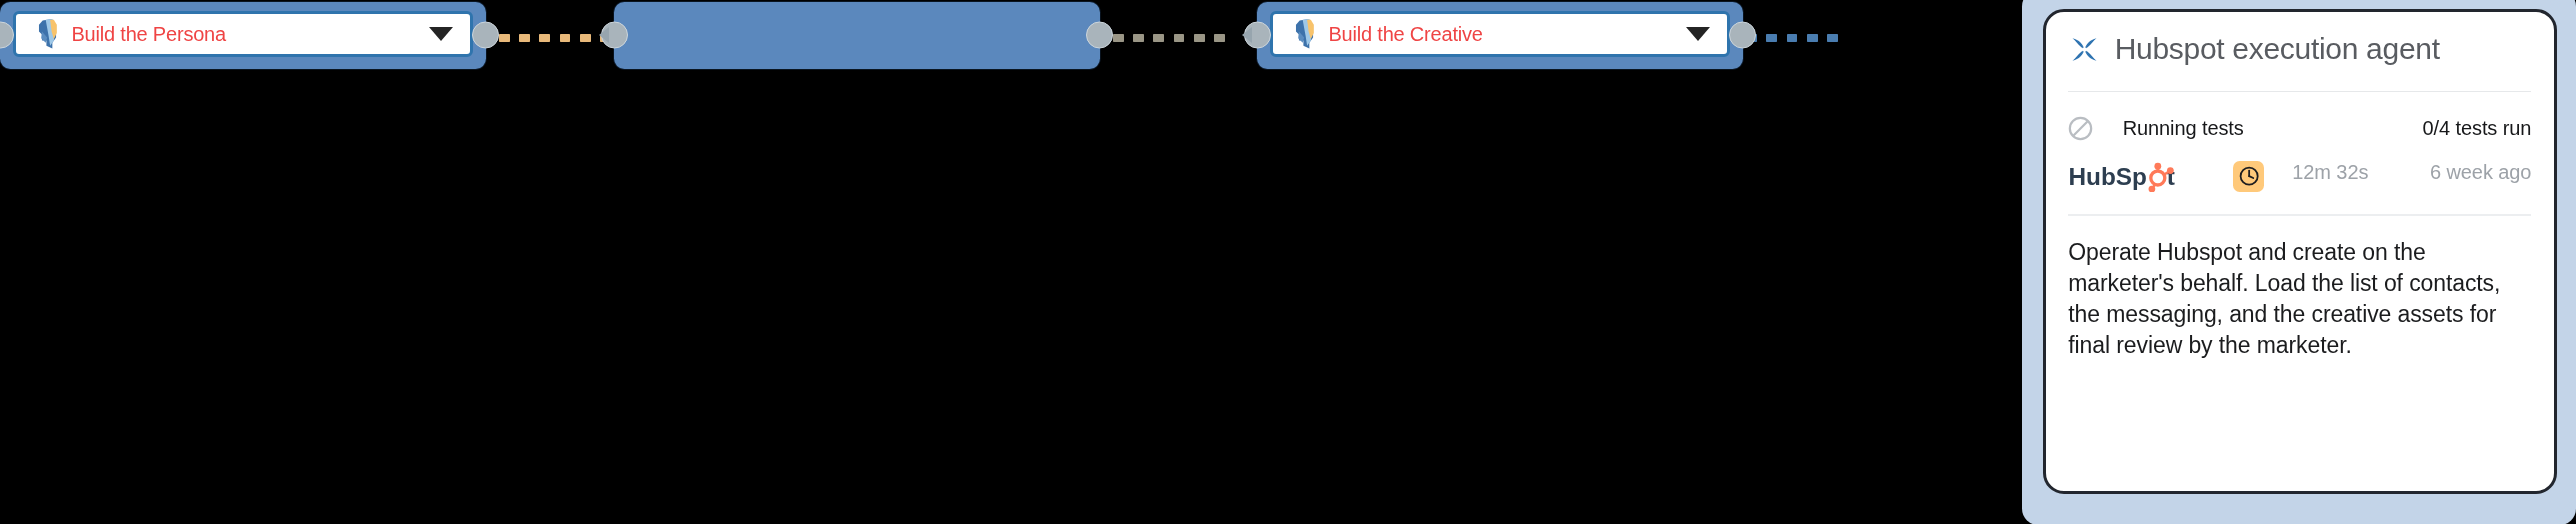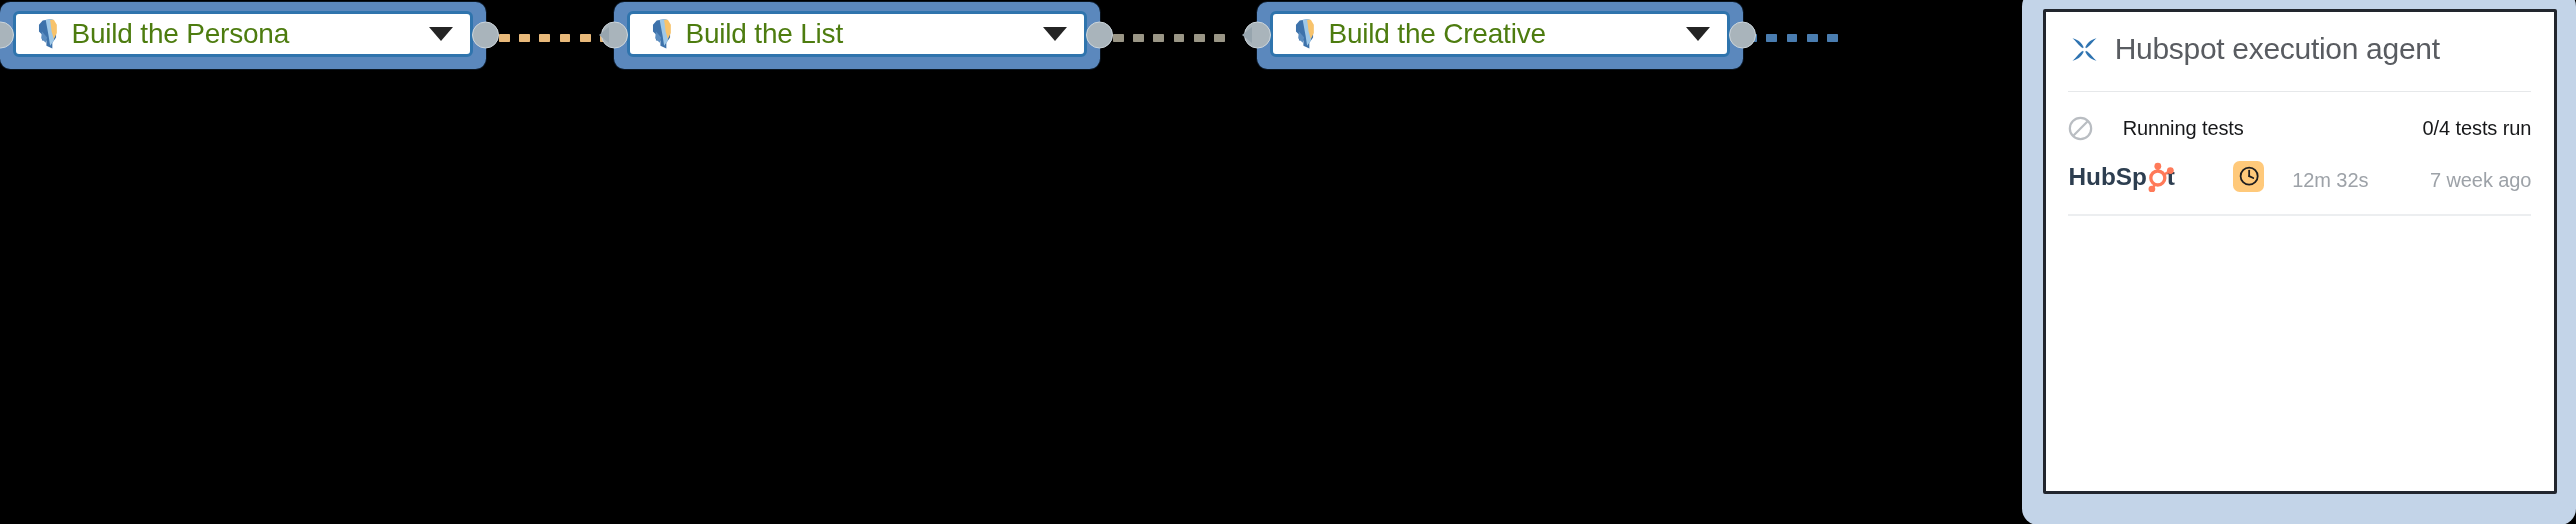--- a/index.html
+++ b/index.html
@@ -16,21 +16,21 @@
     background:#5b88bd;border-radius:10.4px;
     box-shadow:0 0 0 0.7px rgba(40,80,130,.35);
   }
   .node-card{
     position:absolute;left:13.4px;right:13.4px;top:9.7px;bottom:11.2px;
     background:#ffffff;border:3px solid #2f74ad;border-radius:6px;
     display:flex;align-items:center;padding:0 16.4px 0 19.4px;box-sizing:border-box;
   }
   .persona-icon{width:22.3px;height:33px;flex:0 0 22.3px;margin-right:13.4px;display:block;}
   .node-label{
-    font-size:28px;color:#4d7c0f;letter-spacing:-0.2px;white-space:nowrap;
+    font-size:20px;color:#ef4444;letter-spacing:-0.2px;white-space:nowrap;
     flex:1 1 auto;line-height:1;
   }
   .caret{
     width:0;height:0;flex:0 0 auto;margin-left:12px;
     border-left:12.7px solid transparent;border-right:12.7px solid transparent;
     border-top:14px solid #242424;
   }
 
   
   .port{
@@ -51,34 +51,34 @@
   .conn{position:absolute;top:34px;height:8.2px;display:flex;align-items:center;}
   .dash{height:8.2px;border-radius:0.7px;}
 
   
   .panel{
     position:absolute;left:2022px;top:-10.4px;width:554px;height:535px;
     background:#c3d4e8;border-radius:16.4px;
   }
   .panel-card{
     position:absolute;left:21px;right:19.4px;top:19.4px;bottom:31px;
-    background:#ffffff;border:3.7px solid #22262e;border-radius:2px;
+    background:#ffffff;border:3.7px solid #22262e;border-radius:21px;
     box-sizing:border-box;padding:16.4px 22.3px 0 22.3px;
   }
   .panel-head{display:flex;align-items:center;gap:13.4px;padding-top:4.5px;}
   .x-icon{width:33px;height:33px;flex:0 0 33px;display:block;}
   .panel-title{font-size:30px;color:#595c61;letter-spacing:-0.3px;white-space:nowrap;line-height:1;}
   .divider{height:1.5px;background:#e6e8ea;margin:25px 0 0 0;}
 
   .status-row{display:flex;align-items:center;margin-top:24px;}
   .ban-icon{width:25px;height:25px;flex:0 0 25px;margin-right:13.4px;display:block;}
   .status-text{font-size:20px;color:#17181a;letter-spacing:-0.1px;margin-left:16px;}
   .status-count{margin-left:auto;font-size:20px;color:#17181a;letter-spacing:-0.1px;}
 
-  .meta-row{display:flex;align-items:flex-end;margin-top:19.4px;}
+  .meta-row{display:flex;align-items:flex-start;margin-top:19.4px;}
   .hs-logo{width:125px;height:31px;flex:0 0 125px;display:block;}
   .clock-badge{
     width:31px;height:31px;flex:0 0 31px;border-radius:6.7px;background:#ffc97a;
     display:flex;align-items:center;justify-content:center;margin-left:40px;
   }
   .clock-icon{width:22.3px;height:22.3px;display:block;}
   .duration{font-size:20px;color:#9da2a8;margin-left:28px;letter-spacing:-0.1px;}
   .age{font-size:20px;color:#9da2a8;margin-left:auto;letter-spacing:-0.1px;}
 
   .panel-divider2{height:1.5px;background:#eceef0;margin-top:22.3px;}
@@ -131,31 +131,20 @@
     <path d="M8 18 L15 26 L13 33 L7 27 Z" fill="#5b8dc0"></path>
   </svg>
       <span class="node-label">Build the Persona</span>
       <span class="caret"></span>
     </div>
     <div class="port left"></div>
     <div class="port right"></div>
     </div>
       <div class="node" style="left: 614px; width: 486px;">
     <div class="node-frame"></div>
-    <div class="node-card">
-
-  <svg class="persona-icon" viewBox="0 0 30 44">
-    <path d="M9 3 L21 1 L27 9 L27 26 L22 33 L22 41 L14 37 L14 30 L8 30 L8 22 L4 18 L4 9 Z" fill="#3d72ab"></path>
-    <path d="M13 2 L22 1 L26 8 L24 30 L19 37 L17 24 Z" fill="#9ec8e8"></path>
-    <path d="M19 2 L24 2 L28 9 L28 20 L24 28 L21 18 Z" fill="#f8c36b"></path>
-    <path d="M8 18 L15 26 L13 33 L7 27 Z" fill="#5b8dc0"></path>
-  </svg>
-      <span class="node-label">Build the List</span>
-      <span class="caret"></span>
-    </div>
     <div class="port left"></div>
     <div class="port right"></div>
     <div class="port-arrow in"></div>
       </div>
       <div class="node" style="left: 1257px; width: 486px;">
     <div class="node-frame"></div>
     <div class="node-card">
 
   <svg class="persona-icon" viewBox="0 0 30 44">
     <path d="M9 3 L21 1 L27 9 L27 26 L22 33 L22 41 L14 37 L14 30 L8 30 L8 22 L4 18 L4 9 Z" fill="#3d72ab"></path>
@@ -210,21 +199,22 @@
           <line x1="115" y1="35" x2="118" y2="31" stroke="#ff7a59" stroke-width="3.4"></line>
         </svg>
         <div class="clock-badge">
           <svg class="clock-icon" viewBox="0 0 30 30">
             <circle cx="15" cy="15" r="11.5" fill="none" stroke="#1d1d1f" stroke-width="2.4"></circle>
             <line x1="15" y1="15" x2="15" y2="7.5" stroke="#1d1d1f" stroke-width="2.4" stroke-linecap="round"></line>
             <line x1="15" y1="15" x2="20.5" y2="17.5" stroke="#1d1d1f" stroke-width="2.4" stroke-linecap="round"></line>
           </svg>
         </div>
         <span class="duration">12m 32s</span>
-        <span class="age">7 week ago</span>
+        <span class="age">6 week ago</span>
       </div>
 
       <div class="panel-divider2"></div>
 
+      <p class="panel-desc">Operate Hubspot and create on the marketer's behalf. Load the list of contacts, the messaging, and the creative assets for final review by the marketer.</p>
     </div>
   </div>
 </div>
 
 
 </body></html>

